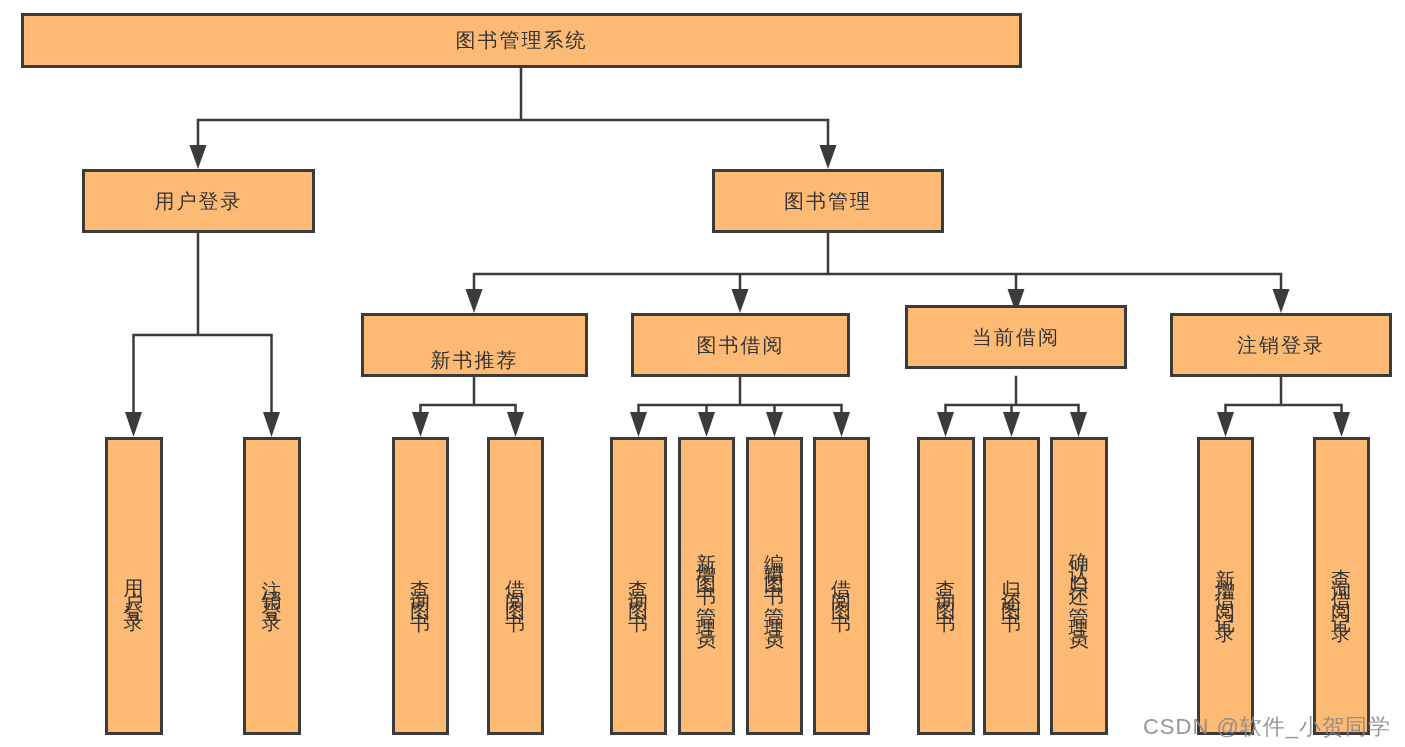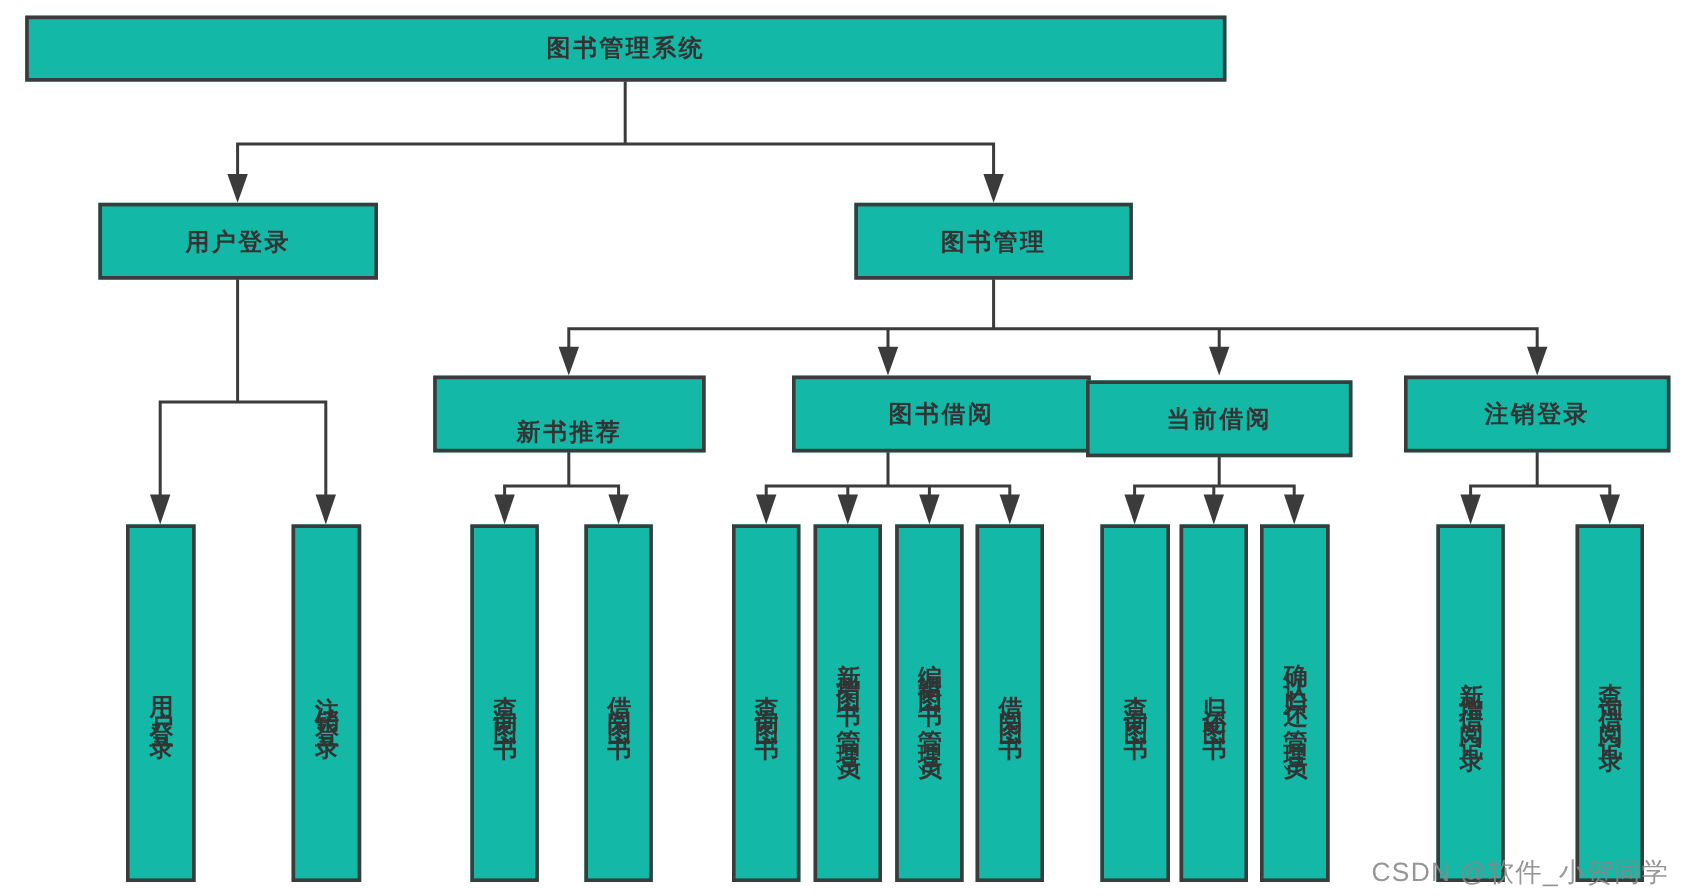--- a/index.html
+++ b/index.html
@@ -2,23 +2,23 @@
 <html><head>
 <meta charset="utf-8">
 <style>
   html,body{margin:0;padding:0;background:#fff;}
   .stage{
     position:relative;width:1405px;height:747px;background:#ffffff;
     font-family:"Liberation Sans", sans-serif;color:#333;overflow:hidden;
   }
   .connectors{position:absolute;left:0;top:0;width:1405px;height:747px;}
   .node{
-    position:absolute;box-sizing:border-box;background:#14b8a6;
+    position:absolute;box-sizing:border-box;background:#fdba74;
     border:3px solid #3b3b3b;display:flex;align-items:center;justify-content:center;
-    font-size:20px;letter-spacing:2px;color:#333;text-align:center;font-weight:bold;
+    font-size:20px;letter-spacing:2px;color:#333;text-align:center;
   }
   .leaf{letter-spacing:0;}
   .leaf .vtext{
     writing-mode:vertical-rl;text-orientation:mixed;
     letter-spacing:11px;line-height:1.1;font-size:20px;color:#333;
     max-height:286px;
   }
   .watermark{
     position:absolute;right:14px;bottom:5px;font-size:22px;
     color:rgba(135,135,135,0.88);letter-spacing:1px;white-space:nowrap;
@@ -86,24 +86,24 @@
   <div class="node" style="left:82px;top:169px;width:233px;height:64px;">
     <span>用户登录</span>
   </div>
   <div class="node" style="left:712px;top:169px;width:232px;height:64px;">
     <span>图书管理</span>
   </div>
 
   <div class="node" style="left:361px;top:313px;width:227px;height:64px;align-items:flex-end;">
     <span>新书推荐</span>
   </div>
-  <div class="node" style="left:660px;top:313px;width:249px;height:64px;">
+  <div class="node" style="left:631px;top:313px;width:219px;height:64px;">
     <span>图书借阅</span>
   </div>
-  <div class="node" style="left:905px;top:317px;width:222px;height:64px;">
+  <div class="node" style="left:905px;top:305px;width:222px;height:64px;">
     <span>当前借阅</span>
   </div>
   <div class="node" style="left:1170px;top:313px;width:222px;height:64px;">
     <span>注销登录</span>
   </div>
 
   <div class="node leaf" style="left:105px;top:437px;width:58px;height:298px;">
     <span class="vtext">用户登录</span>
   </div>
   <div class="node leaf" style="left:243px;top:437px;width:58px;height:298px;">

